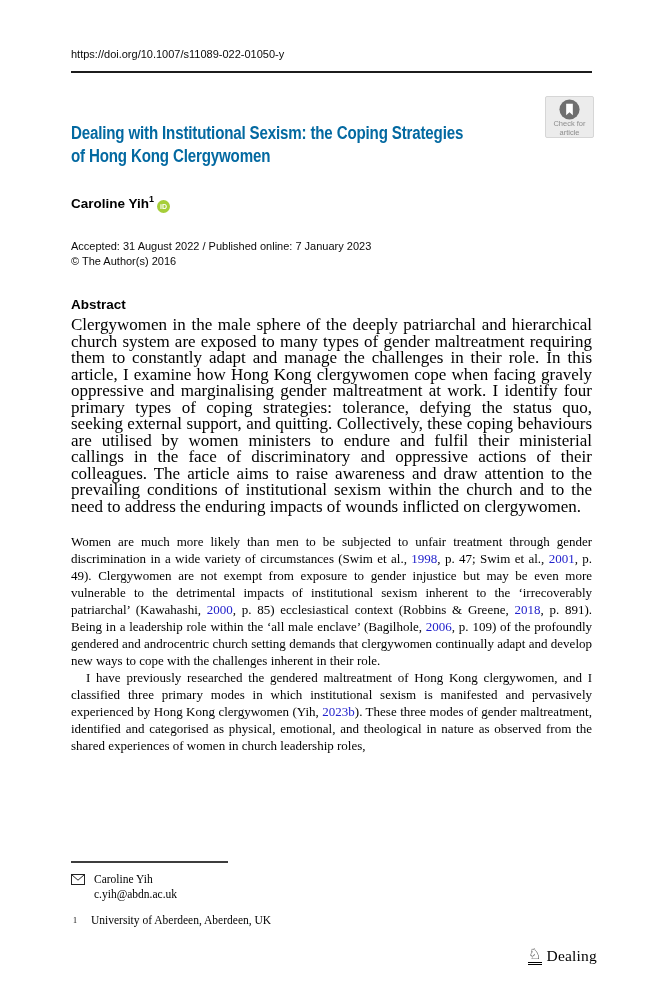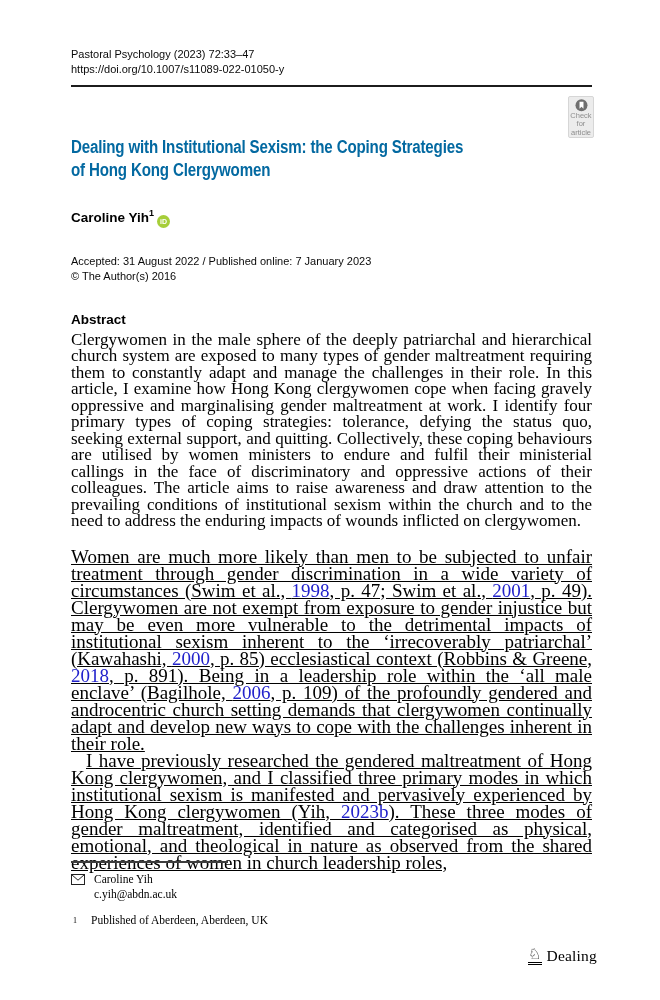--- a/index.html
+++ b/index.html
@@ -28,21 +28,21 @@
     margin-top: 9px;
     border: 0;
     border-top: 2px solid #1c1c1c;
   }
 
   
   .badge {
     position: absolute;
     top: 96px;
     right: 66px;
-    width: 26px;
+    width: 49px;
     height: 42px;
     background: #ececec;
     border: 1px solid #d6d6d6;
     border-radius: 2px;
     display: flex;
     flex-direction: column;
     align-items: center;
     cursor: pointer;
   }
   .badge svg { margin-top: 2px; }
@@ -123,24 +123,23 @@
 
   
   .intro-h {
     margin-top: 35px;
     font-family: "Liberation Sans", sans-serif;
     font-weight: bold;
     font-size: 16px;
   }
   .body-p {
     margin-top: 18px;
-    font-size: 19px;
+    font-size: 13px;
     line-height: 17px;
     text-align: justify;
-    text-decoration: underline;
   }
   .body-p.indent { margin-top: 0; text-indent: 15px; }
   a.cite-link { text-decoration: none; cursor: pointer; }
 
   
   .footnote {
     position: absolute;
     left: 71px;
     top: 861px;
     width: 521px;
@@ -177,21 +176,20 @@
     padding-bottom: 0px;
   }
 </style>
 </head>
 <body>
 
 <div class="page">
 
   <div class="margins">
     <div class="journal-head">
-      <div>Pastoral Psychology (2023) 72:33–47</div>
       <div>https://doi.org/10.1007/s11089-022-01050-y</div>
     </div>
     <hr class="head-rule">
   </div>
 
   <div class="badge">
     <svg width="21" height="21" viewBox="0 0 24 24">
       <circle cx="12" cy="12" r="11.5" fill="#6f6f6f"></circle>
       <path d="M8.2 5.5 h7.6 v13 l-3.8 -3.4 -3.8 3.4 z" fill="#ffffff"></path>
     </svg>
@@ -232,21 +230,21 @@
         <rect x="0.5" y="0.5" width="13" height="10" fill="none" stroke="#222" stroke-width="1"></rect>
         <path d="M0.5 0.5 L7 6.2 L13.5 0.5" fill="none" stroke="#222" stroke-width="1"></path>
       </svg>
       <div>
         <div>Caroline Yih</div>
         <div>c.yih@abdn.ac.uk</div>
       </div>
     </div>
     <div class="fn-aff">
       <span class="aff-num">1</span>
-      <span>Published of Aberdeen, Aberdeen, UK</span>
+      <span>University of Aberdeen, Aberdeen, UK</span>
     </div>
   </div>
 
   <div class="springer">
     <span class="springer-knight">♘</span>
     <span>Dealing</span>
   </div>
 
 </div>
 

